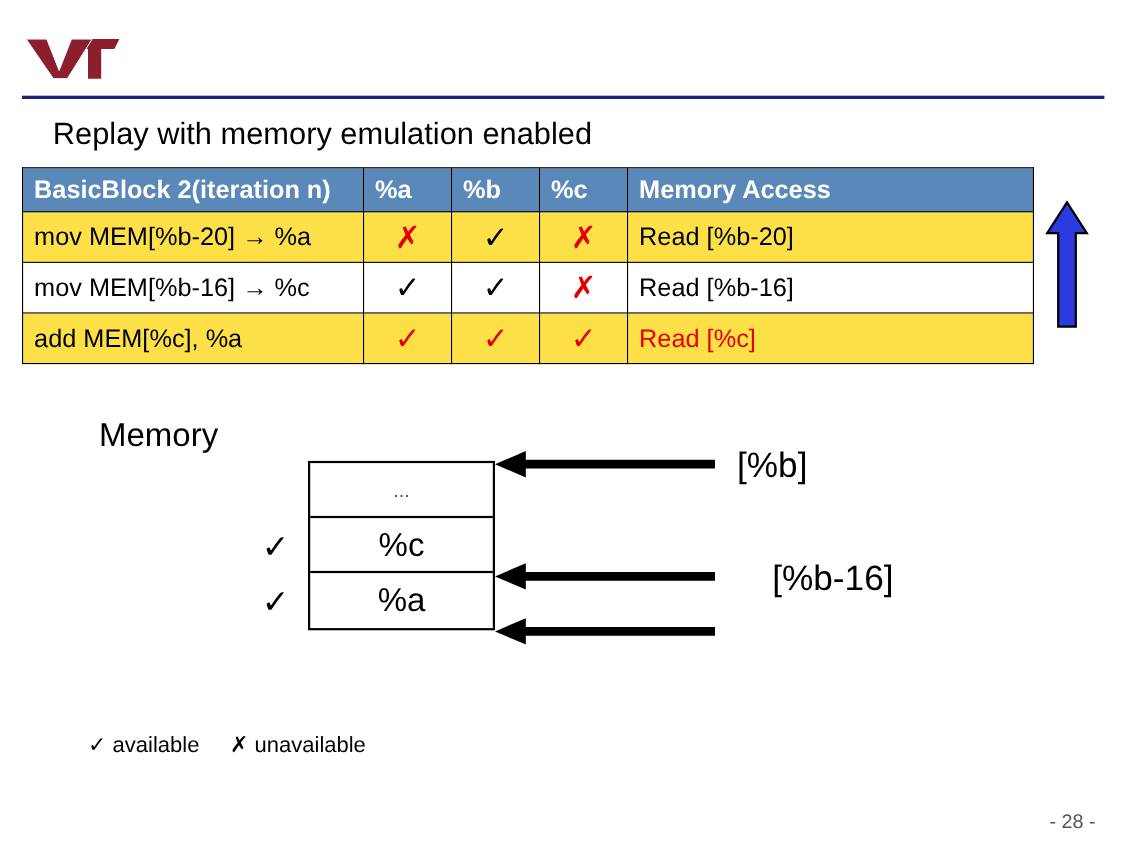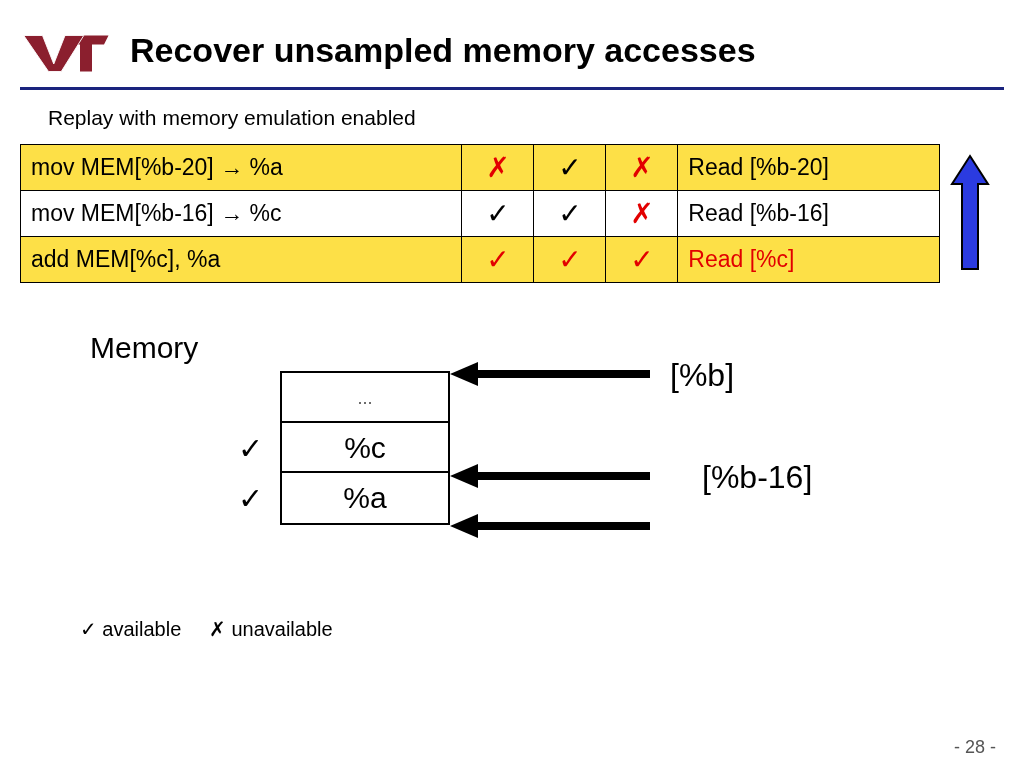--- a/index.html
+++ b/index.html
@@ -6,21 +6,21 @@
   body {
     width: 1024px; height: 768px;
     font-family: Arial, Helvetica, sans-serif;
     background: #fff; color: #000;
     position: relative;
   }
   .header { display: flex; align-items: center; padding: 28px 20px 8px 20px; gap: 20px; }
   .logo { width: 90px; height: auto; }
   .title { font-size: 34px; font-weight: bold; }
   .rule { height: 3px; background: #1a237e; margin: 6px 20px 16px 20px; }
-  .subtitle { font-size: 21px; padding-left: 48px; margin-bottom: 14px; }
+  .subtitle { font-size: 28px; padding-left: 48px; margin-bottom: 14px; }
   .table-wrap { display:flex; align-items:center; padding: 0 20px 0 20px; gap:10px;}
   table.instr { border-collapse: collapse; width: 920px; }
   table.instr th, table.instr td { border: 1px solid #000; padding: 6px 10px; font-size: 23px; text-align: left; }
   table.instr th { background: #5A88B8; color: #fff; font-weight: 600; }
   table.instr tr.alt td { background: #fde047; }
   table.instr td.centered { text-align: center; font-size: 28px; }
   .red { color: #e20000; }
   .uparrow { width: 40px; height: 120px; display:flex; align-items:center; justify-content:center; }
   .memlabel { font-size: 30px; font-family: Arial; padding-left: 90px; margin-top: 48px; }
   .diagram { position: relative; height: 230px; margin-top: 6px; }
@@ -35,29 +35,35 @@
 </style>
 </head>
 <body>
 
 <div class="header">
   <svg class="logo" viewBox="0 0 120 60">
     <path d="M5 10 L30 10 L45 48 L60 10 L85 10 L55 58 L38 58 Z" fill="#8B1F2E"></path>
     <path d="M62 10 L118 10 L112 22 L96 22 L96 58 L80 58 L80 22 L68 22 Z" fill="#8B1F2E"></path>
     <path d="M5 10 L30 10 L45 48 L60 10 L85 10 L55 58 L38 58 Z" fill="none" stroke="#fff" stroke-width="1.2"></path>
   </svg>
-  <div class="title">Recover unsampled memory accesses</div>
 </div>
 <div class="rule"></div>
 
 <div class="subtitle">Replay with memory emulation enabled</div>
 
 <div class="table-wrap">
 <table class="instr">
   <tbody>
+        <tr>
+    <th style="width:310px">BasicBlock 2(iteration n)</th>
+    <th style="width:80px">%a</th>
+    <th style="width:80px">%b</th>
+    <th style="width:80px">%c</th>
+    <th>Memory Access</th>
+  </tr>
   <tr class="alt">
     <td>mov MEM[%b-20] → %a</td>
     <td class="centered red">✗</td>
     <td class="centered">✓</td>
     <td class="centered red">✗</td>
     <td>Read [%b-20]</td>
   </tr>
   <tr>
     <td>mov MEM[%b-16] → %c</td>
     <td class="centered">✓</td>

